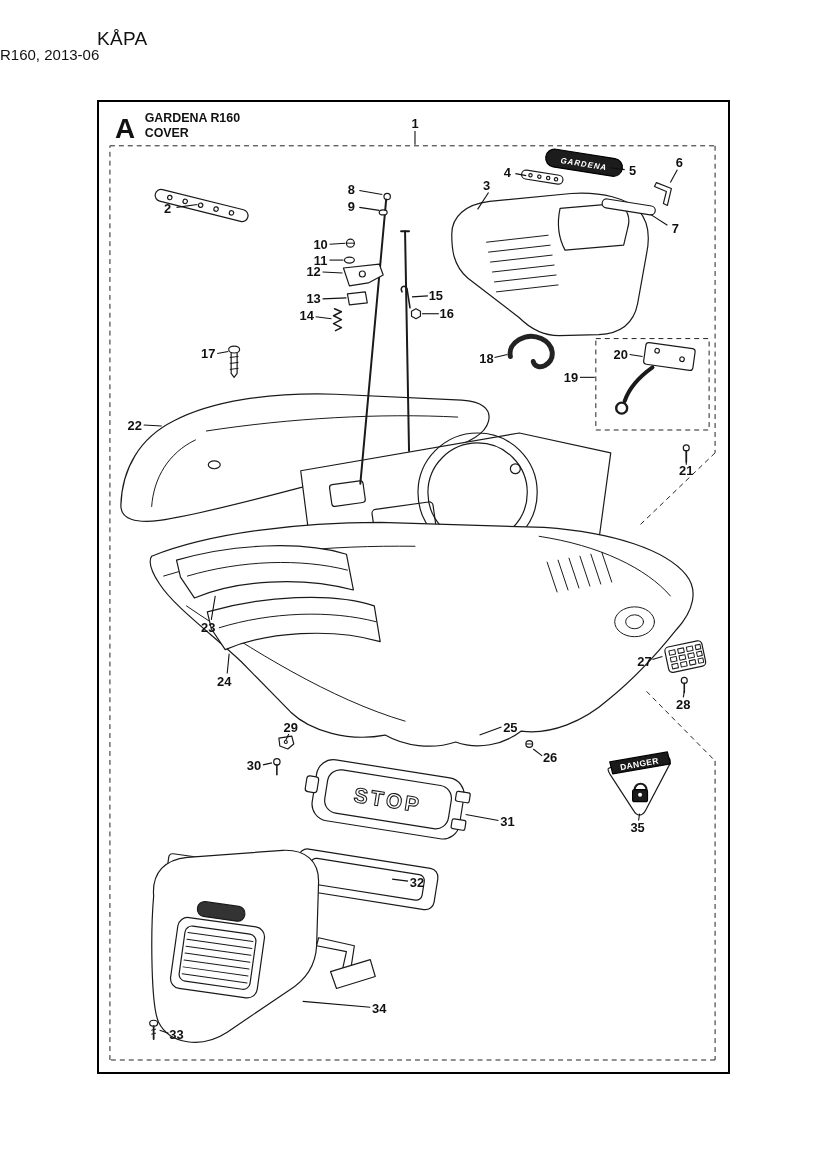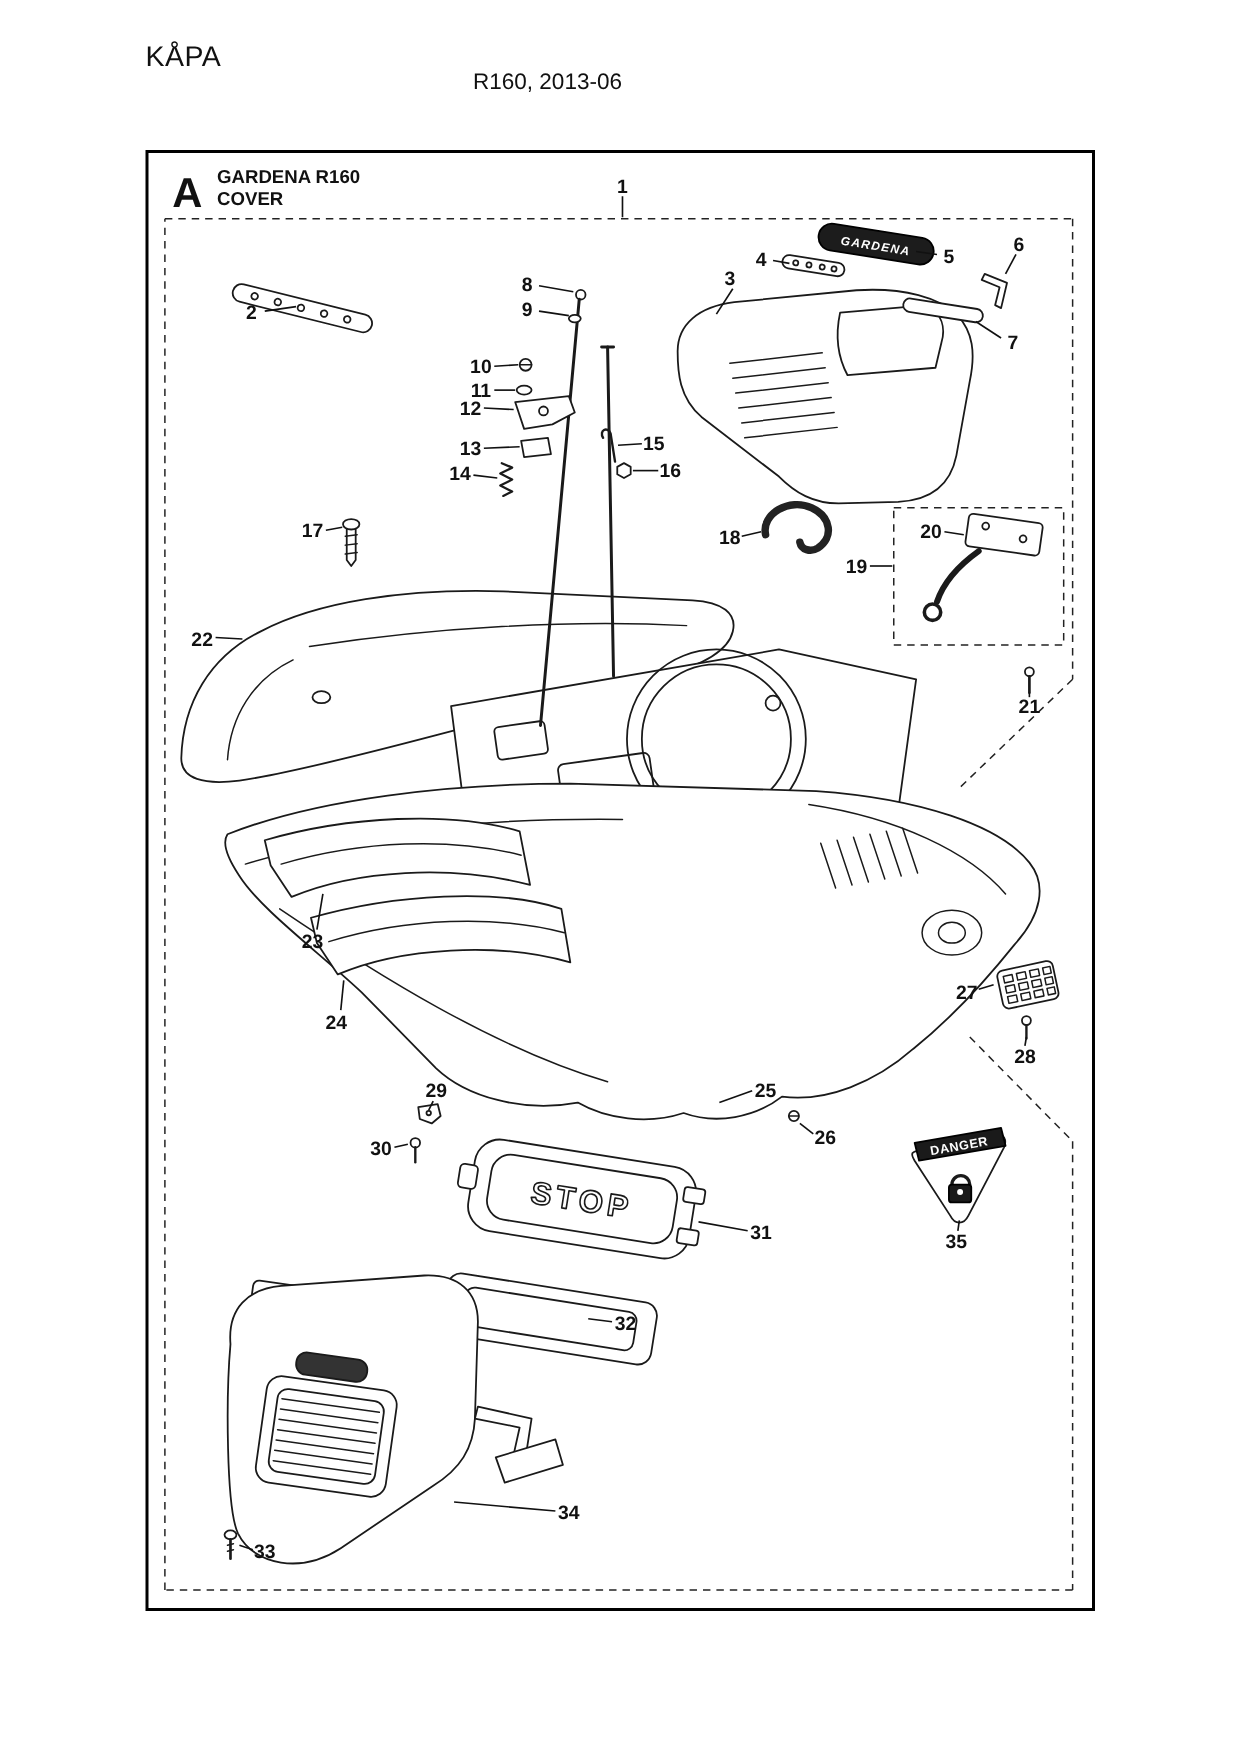--- a/index.html
+++ b/index.html
@@ -1,19 +1,19 @@
 <!DOCTYPE html>
 <html><head>
 <meta charset="utf-8">
 <style>
   html,body{margin:0;padding:0}
   body{width:826px;height:1169px;position:relative;background:#fff;color:#111;
        font-family:"Liberation Sans",sans-serif;overflow:hidden}
   .page-header-left{position:absolute;left:97px;top:28px;font-size:19px;letter-spacing:.3px}
-  .page-header-right{position:absolute;left:0;top:46px;width:730px;text-align:center;font-size:15px}
+  .page-header-right{position:absolute;left:0;top:46px;width:730px;text-align:left;font-size:15px}
   .frame{position:absolute;left:97px;top:100px;width:633px;height:974px;
          border:2px solid #000;box-sizing:border-box;background:#fff}
   .frame svg{display:block;width:100%;height:100%}
   .ttl-a{font-family:"Liberation Sans",sans-serif;font-weight:bold;font-size:28px;fill:#111}
   .ttl{font-family:"Liberation Sans",sans-serif;font-weight:bold;font-size:12.5px;fill:#111}
   .callout-num{font-family:"Liberation Sans",sans-serif;font-weight:bold;font-size:13px;fill:#111;text-anchor:middle}
   .leader{stroke:#111;stroke-width:1.1}
   .dash{fill:none;stroke:#222;stroke-width:1;stroke-dasharray:5 4}
   .thin{fill:none;stroke:#1a1a1a;stroke-width:1}
   .stop-txt{font-family:"Liberation Sans",sans-serif;font-weight:bold;font-size:21px;fill:#fff;

